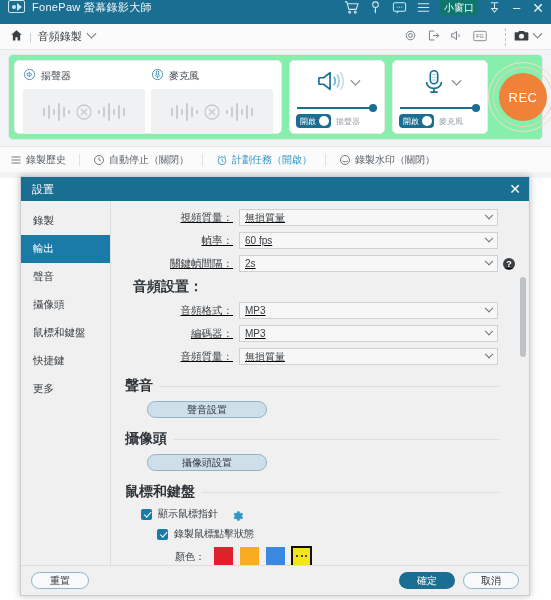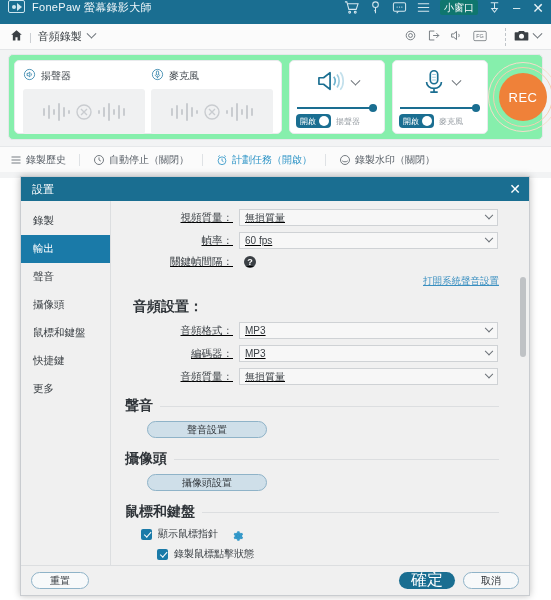--- a/index.html
+++ b/index.html
@@ -200,21 +200,21 @@
     display: flex; align-items: center; padding: 0 10px;
   }
   .btn-reset {
     width: 58px; height: 17px; border: 1px solid #8fb3c8; border-radius: 9px;
     background: #f7f9fa; font-size: 10px; color: #2f3439;
     display: flex; align-items: center; justify-content: center;
   }
   .foot-right { margin-left: auto; display: flex; gap: 8px; }
   .btn-ok {
     width: 56px; height: 17px; border-radius: 9px; background: #1a6e91; color: #fff;
-    font-size: 16px; display: flex; align-items: center; justify-content: center;
+    font-size: 10px; display: flex; align-items: center; justify-content: center;
   }
   .btn-cancel {
     width: 56px; height: 17px; border-radius: 9px; background: #f7f9fa;
     border: 1px solid #8fb3c8; color: #2f3439; font-size: 10px;
     display: flex; align-items: center; justify-content: center;
   }
 </style>
 </head>
 <body>
 
@@ -489,26 +489,27 @@
           <span class="flabel">幀率：</span>
           <span class="fselect">
             <span>60 fps</span>
             <span class="sel-chev"></span>
           </span>
           <span style="width:17px"></span>
         </div>
 
         <div class="frow">
           <span class="flabel">關鍵幀間隔：</span>
+          <span class="fselect">
+            <span>2s</span>
+            <span class="sel-chev"></span>
+          </span>
           <span class="help-ico">?</span>
         </div>
 
-        <div class="link-row">
-          <a class="flink">打開系統聲音設置</a>
-        </div>
 
         <div class="sec-head" style="margin-left:14px">音頻設置：</div>
 
         <div class="frow">
           <span class="flabel">音頻格式：</span>
           <span class="fselect">
             <span>MP3</span>
             <span class="sel-chev"></span>
           </span>
           <span style="width:17px"></span>

